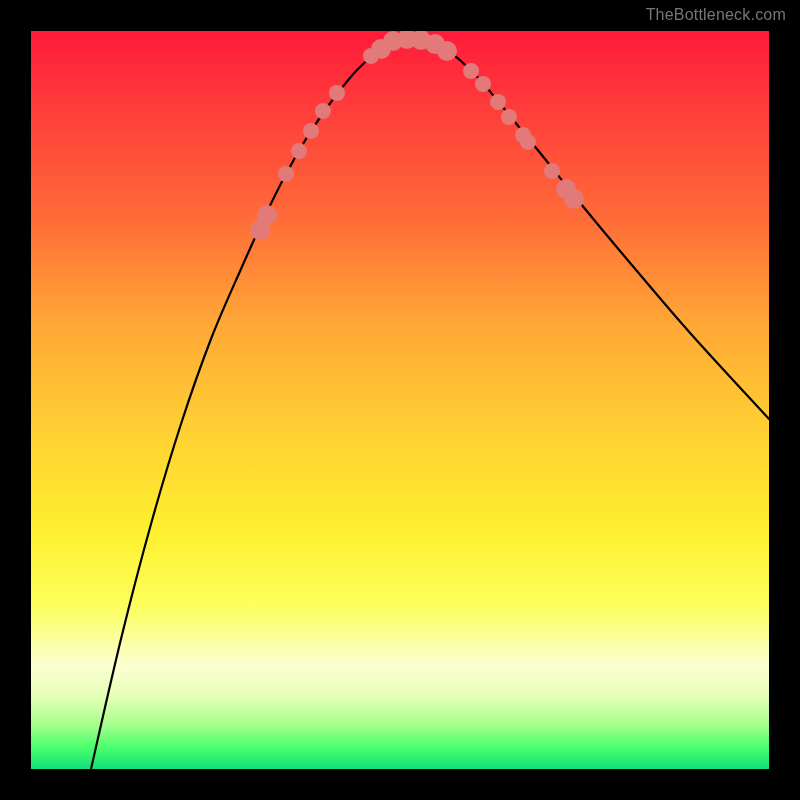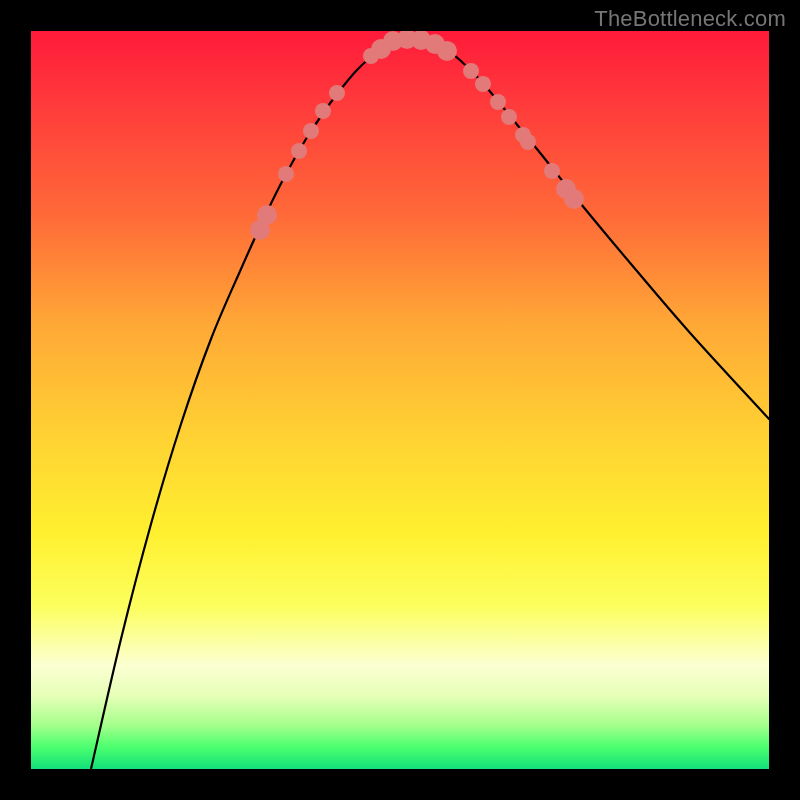--- a/index.html
+++ b/index.html
@@ -37,21 +37,21 @@
       #e7ffb8 90%,
       #a6ff8c 94%,
       #4cff6e 97%,
       #12e07a 100%);
   }
   .watermark {
     position: absolute;
     top: 6px;
     right: 14px;
     color: #767676;
-    font-size: 22px;
+    font-size: 16px;
     letter-spacing: 0.2px;
     font-weight: 400;
   }
   svg.curve {
     position: absolute;
     top: 0;
     left: 0;
     width: 738px;
     height: 738px;
   }

